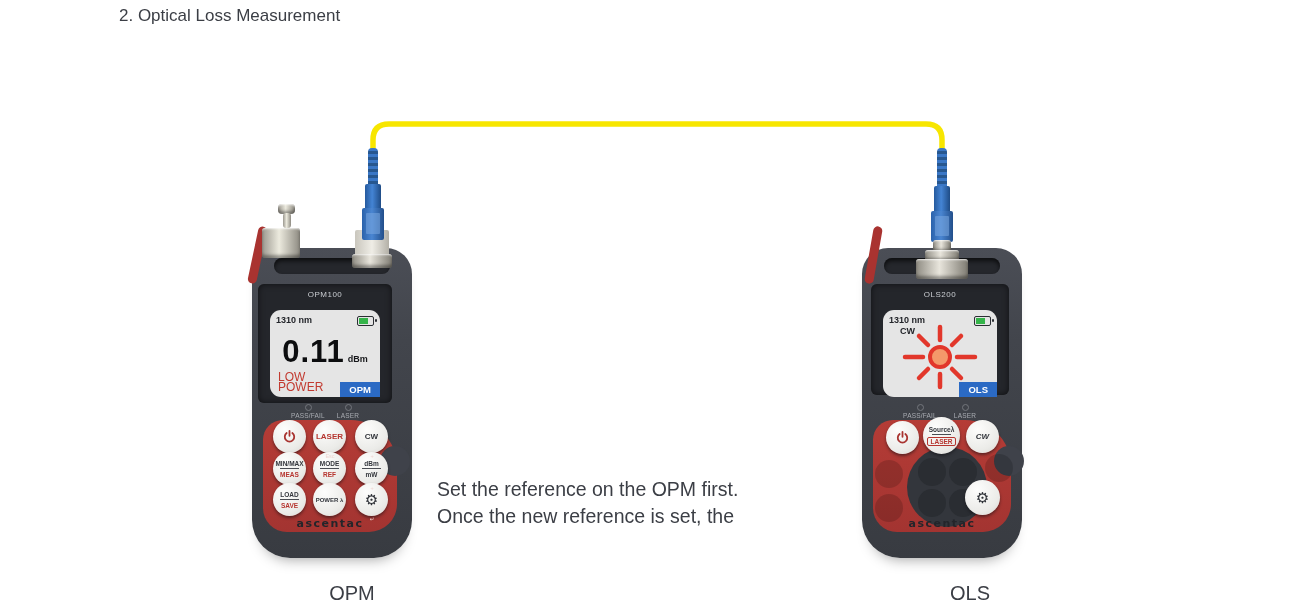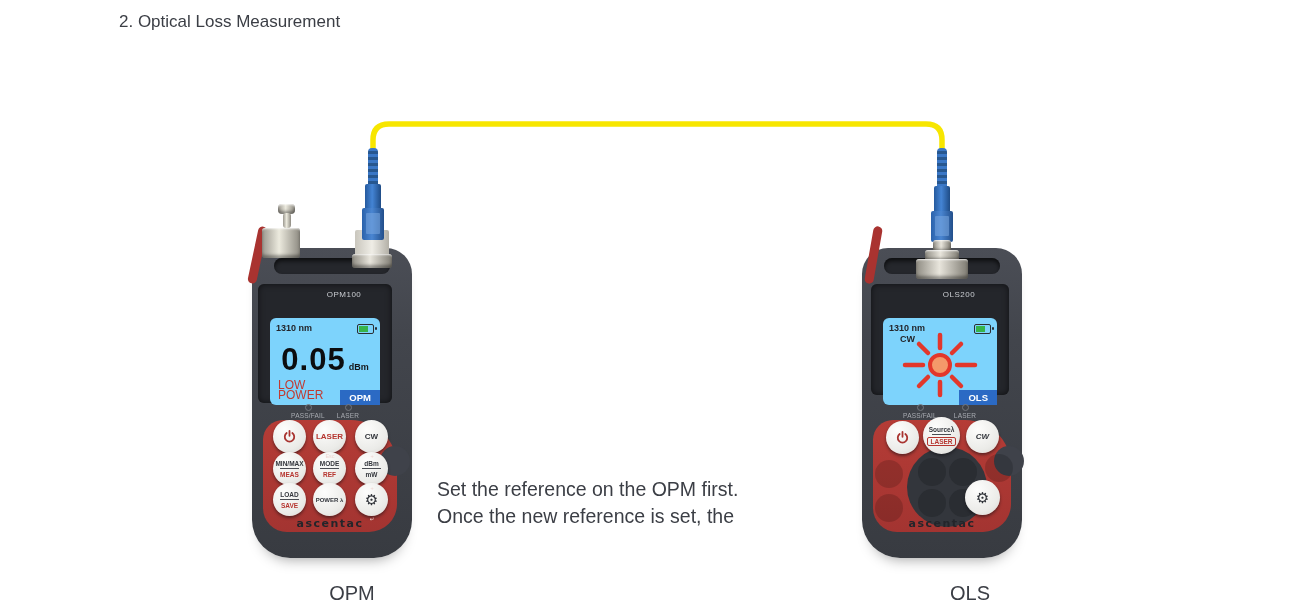--- a/index.html
+++ b/index.html
@@ -1,20 +1,20 @@
 <!DOCTYPE html>
 <html><head>
 <meta charset="utf-8">
 <style>
   html,body{margin:0;padding:0;background:#ffffff;}
   .canvas{position:relative;width:1299px;height:614px;background:#ffffff;overflow:hidden;
           font-family:"Liberation Sans",sans-serif;color:#3b3e45;}
 
   
-  .title{position:absolute;left:119px;top:12px;font-size:17px;color:#3b3e45;}
+  .title{position:absolute;left:119px;top:6px;font-size:17px;color:#3b3e45;}
   .subtitle{position:absolute;left:136px;top:36px;font-size:16.5px;color:#3b3e45;}
   .note{position:absolute;left:437px;top:476px;width:430px;font-size:19.5px;line-height:27px;color:#3b3e45;}
   .caption{position:absolute;width:160px;text-align:center;font-size:20px;color:#3b3e45;}
 
   
   svg.cable{position:absolute;left:0;top:0;pointer-events:none;}
 
   
   .boot{position:absolute;width:10px;border-radius:4px 4px 2px 2px;
         background:repeating-linear-gradient(180deg,#3a77c6 0 3px,#27578f 3px 6px);}
@@ -31,22 +31,22 @@
 
   
   .dev{position:absolute;width:160px;height:310px;border-radius:26px 26px 38px 38px;
        background:linear-gradient(180deg,#4b4e56,#42454c 30%,#383b41);
        box-shadow:0 10px 14px -9px rgba(0,0,0,.38);}
   .slot{position:absolute;left:22px;right:22px;top:10px;height:16px;background:#25272c;
         border-radius:8px;box-shadow:inset 0 3px 4px rgba(0,0,0,.65);}
   .lanyard{position:absolute;width:9px;height:58px;background:#a93330;border-radius:5px;}
   .bezel{position:absolute;background:#24262b;border-radius:6px;box-shadow:inset 0 0 6px rgba(0,0,0,.6);}
   .model{position:absolute;top:6px;left:0;width:100%;text-align:center;font-size:8px;
-         color:#c9ccd1;letter-spacing:.5px;padding-left:19px;}
-  .lcd{position:absolute;background:#7dd3fc;border-radius:6px;margin-top:8px;}
+         color:#c9ccd1;letter-spacing:.5px;}
+  .lcd{position:absolute;background:#e5e5e5;border-radius:11px;}
   .lcd-top{display:flex;justify-content:space-between;padding:5px 6px 0 6px;}
   .wl{font-size:9px;font-weight:bold;color:#23252a;}
   .cwmode{font-size:9px;font-weight:bold;color:#23252a;margin-left:11px;margin-top:1px;}
   .batt{position:relative;width:15px;height:8px;border:1.5px solid #2b2e33;border-radius:2px;margin-top:1px;}
   .batt::before{content:"";position:absolute;left:1px;top:1px;bottom:1px;width:9px;background:#35b44a;}
   .batt::after{content:"";position:absolute;right:-4px;top:1.5px;width:2.5px;height:3.5px;
         background:#2b2e33;border-radius:1px;}
   .value-row{display:flex;align-items:baseline;justify-content:center;margin-top:8px;}
   .value{font-size:31px;font-weight:bold;color:#0c0d0f;letter-spacing:1px;}
   .unit{font-size:9px;font-weight:bold;color:#16171a;margin-left:3px;}
@@ -109,21 +109,21 @@
     <div class="cup ringline" style="left:100px;top:6px;width:40px;height:14px;"></div>
 
     <div class="bezel" style="left:6px;top:36px;width:134px;height:119px;">
       <div class="model">OPM100</div>
       <div class="lcd" style="left:12px;top:26px;width:110px;height:87px;">
         <div class="lcd-top">
           <span class="wl">1310 nm</span>
           <span class="batt"></span>
         </div>
         <div class="value-row">
-          <span class="value">0.05</span>
+          <span class="value">0.11</span>
           <span class="unit">dBm</span>
         </div>
         <div class="warn">
           <div>LOW</div>
           <div>POWER</div>
         </div>
         <div class="badge">OPM</div>
       </div>
     </div>
 

